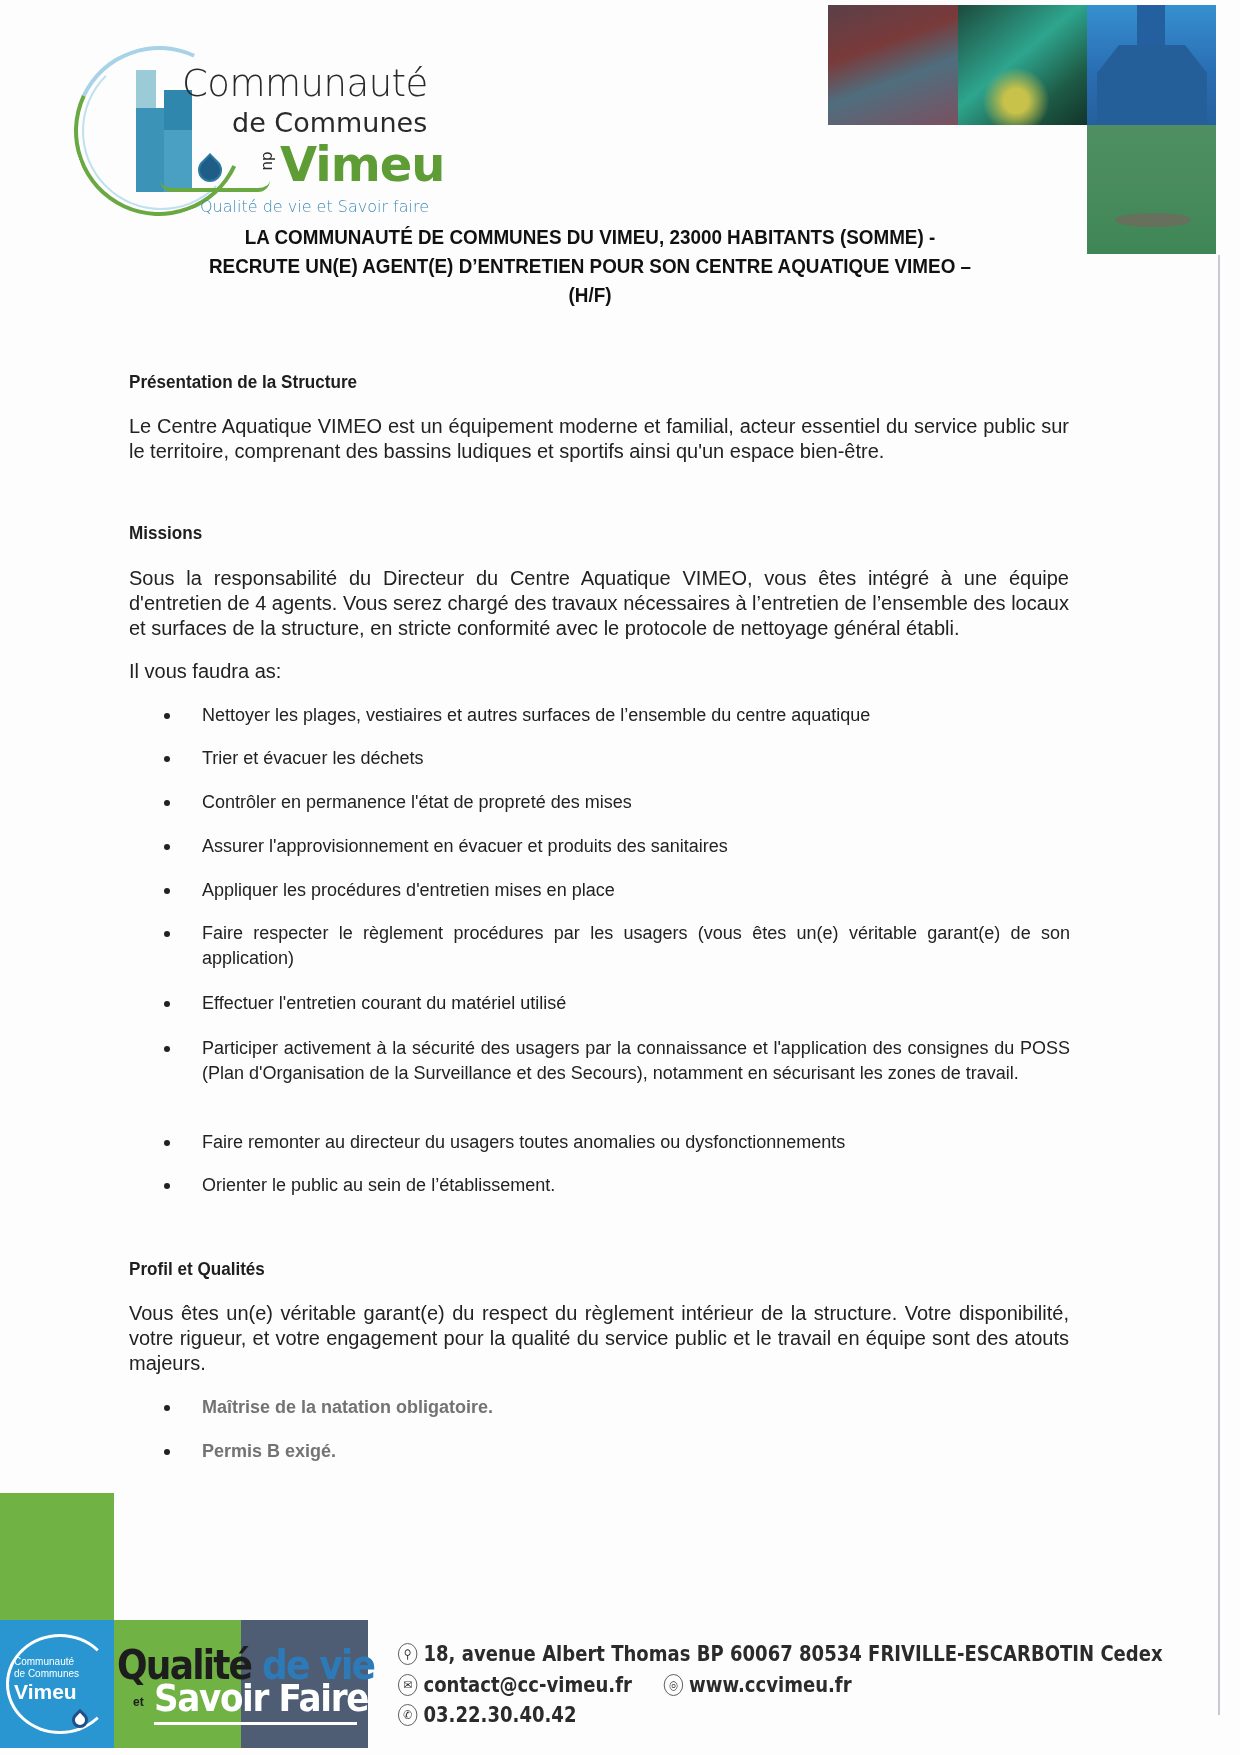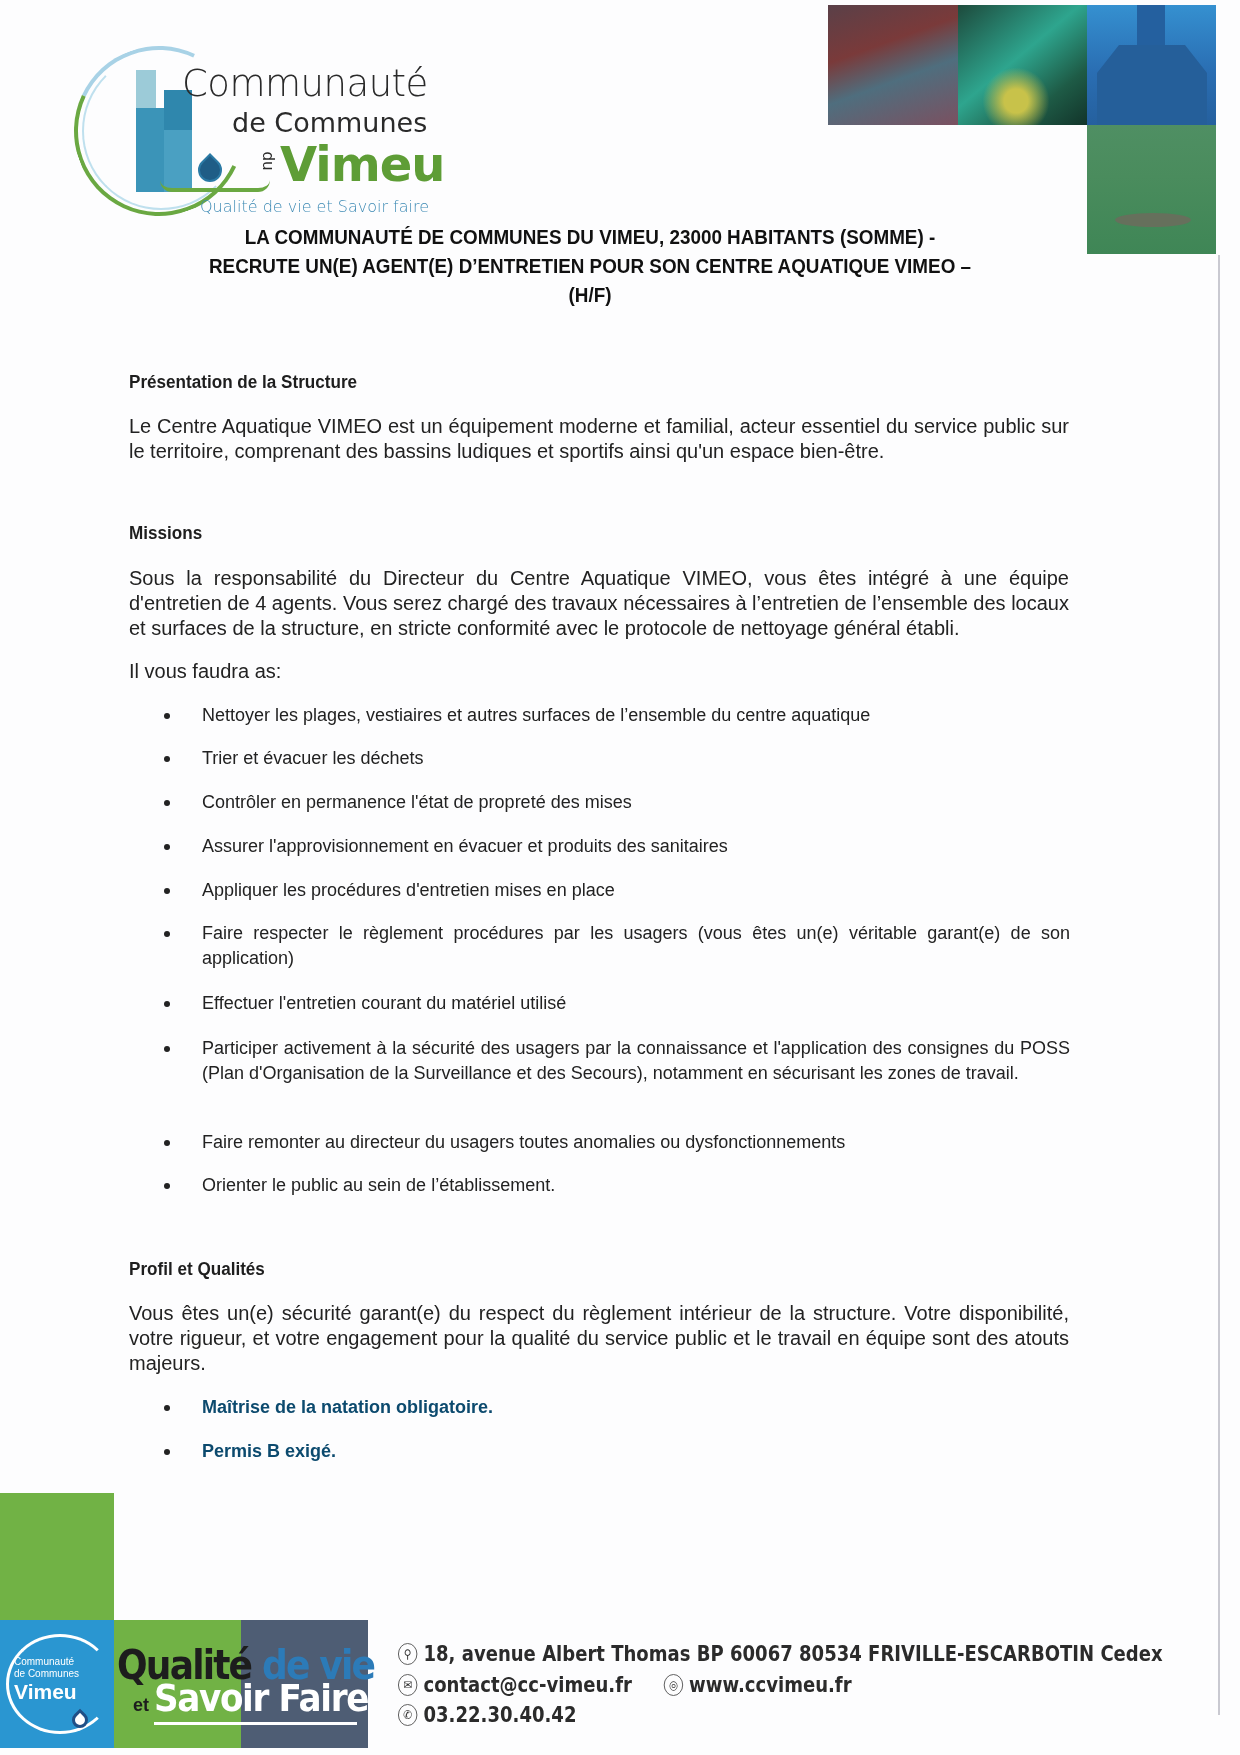--- a/index.html
+++ b/index.html
@@ -40,35 +40,35 @@
 
   
   .title { position: absolute; left: 100px; top: 222px; width: 980px; text-align: center;
            font-size: 20.5px; font-weight: bold; line-height: 29px; color: #111; transform: scaleX(0.92); transform-origin: center top; }
 
   
   .h { position: absolute; left: 129px; font-size: 18px; font-weight: bold; color: #1e1e1e; transform: scaleX(0.95); transform-origin: left; }
   .p { position: absolute; left: 129px; width: 940px; font-size: 20px; line-height: 25px; color: #222; text-align: justify; }
   .bul { position: absolute; left: 160px; width: 910px; font-size: 18px; line-height: 25px; color: #222; padding-left: 42px; text-align: justify; }
   .bul::before { content: ""; position: absolute; left: 4px; top: 10px; width: 6px; height: 6px; background: #222; border-radius: 50%; }
-  .bul.bold { font-weight: bold; color: #0c4a6e; }
+  .bul.bold { font-weight: bold; color: #737373; }
 
   
   .f-green-tall { position: absolute; left: 0; top: 1493px; width: 114px; height: 127px; background: #71b245; }
   .f-blue { position: absolute; left: 0; top: 1620px; width: 114px; height: 128px; background: #2a96d1; overflow: hidden; }
   .f-blue .ring { position: absolute; left: 6px; top: 14px; width: 108px; height: 100px; border: 3px solid #fff; border-radius: 50%; border-right-color: transparent; }
   .f-blue .t1 { position: absolute; left: 14px; top: 36px; font-size: 10px; color: #fff; }
   .f-blue .t2 { position: absolute; left: 14px; top: 48px; font-size: 10px; color: #fff; }
   .f-blue .t3 { position: absolute; left: 14px; top: 60px; font-size: 21px; font-weight: bold; color: #fff; }
   .f-blue .drop { position: absolute; left: 72px; top: 92px; width: 16px; height: 16px; border-radius: 50% 0 50% 50%; background: #fff; transform: rotate(-45deg); border: 3px solid #1f4f86; }
   .f-green { position: absolute; left: 114px; top: 1620px; width: 127px; height: 128px; background: #71b245; }
   .f-grey { position: absolute; left: 241px; top: 1620px; width: 127px; height: 128px; background: #4e5d74; }
   .f-slogan1 { position: absolute; left: 117px; top: 1642px; font-size: 40px; font-weight: bold; letter-spacing: -2px; color: #1d1d1d; white-space: nowrap; font-family: "DejaVu Sans", sans-serif; transform: scaleX(0.9); transform-origin: left; }
   .f-slogan1 .dv { color: #2c7bb8; }
-  .f-slogan-et { position: absolute; left: 133px; top: 1695px; font-size: 18px; font-weight: bold; color: #1d1d1d; }
+  .f-slogan-et { position: absolute; left: 133px; top: 1695px; font-size: 12px; font-weight: bold; color: #1d1d1d; }
   .f-slogan2 { position: absolute; left: 154px; top: 1676px; font-size: 38px; font-weight: bold; color: #fff; letter-spacing: -1.5px; white-space: nowrap; font-family: "DejaVu Sans", sans-serif; transform: scaleX(0.9); transform-origin: left; }
   .f-underline { position: absolute; left: 154px; top: 1722px; width: 203px; height: 3px; background: #fff; }
 
   .contact { position: absolute; left: 398px; font-size: 20.5px; font-weight: bold; color: #2b2b2b; white-space: nowrap; font-family: "DejaVu Sans", sans-serif; transform: scaleX(0.88); transform-origin: left; display: flex; align-items: center; }
   .c-ico { display: inline-flex; align-items: center; justify-content: center; width: 22px; height: 22px; border: 1.5px solid #555; border-radius: 50%; font-size: 12px; color: #333; margin-right: 7px; font-weight: normal; }
   .c-gap { display: inline-block; width: 36px; }
 </style>
 </head>
 <body>
 
@@ -121,21 +121,21 @@
   <div class="bul" style="top:834px">Assurer l'approvisionnement en évacuer et produits des sanitaires</div>
   <div class="bul" style="top:878px">Appliquer les procédures d'entretien mises en place</div>
   <div class="bul" style="top:921px">Faire respecter le règlement procédures par les usagers (vous êtes un(e) véritable garant(e) de son application)</div>
   <div class="bul" style="top:991px">Effectuer l'entretien courant du matériel utilisé</div>
   <div class="bul" style="top:1036px">Participer activement à la sécurité des usagers par la connaissance et l'application des consignes du POSS (Plan d'Organisation de la Surveillance et des Secours), notamment en sécurisant les zones de travail.</div>
   <div class="bul" style="top:1130px">Faire remonter au directeur du usagers toutes anomalies ou dysfonctionnements</div>
   <div class="bul" style="top:1173px">Orienter le public au sein de l’établissement.</div>
 </div>
 
 <div class="h" style="top:1259px">Profil et Qualités</div>
-<div class="p" style="top:1301px">Vous êtes un(e) sécurité garant(e) du respect du règlement intérieur de la structure. Votre disponibilité, votre rigueur, et votre engagement pour la qualité du service public et le travail en équipe sont des atouts majeurs.</div>
+<div class="p" style="top:1301px">Vous êtes un(e) véritable garant(e) du respect du règlement intérieur de la structure. Votre disponibilité, votre rigueur, et votre engagement pour la qualité du service public et le travail en équipe sont des atouts majeurs.</div>
 <div>
   <div class="bul bold" style="top:1395px">Maîtrise de la natation obligatoire.</div>
   <div class="bul bold" style="top:1439px">Permis B exigé.</div>
 </div>
 
 <div class="f-green-tall"></div>
 <div class="f-blue">
   <div class="ring"></div>
   <div class="t1">Communauté</div>
   <div class="t2">de Communes</div>

